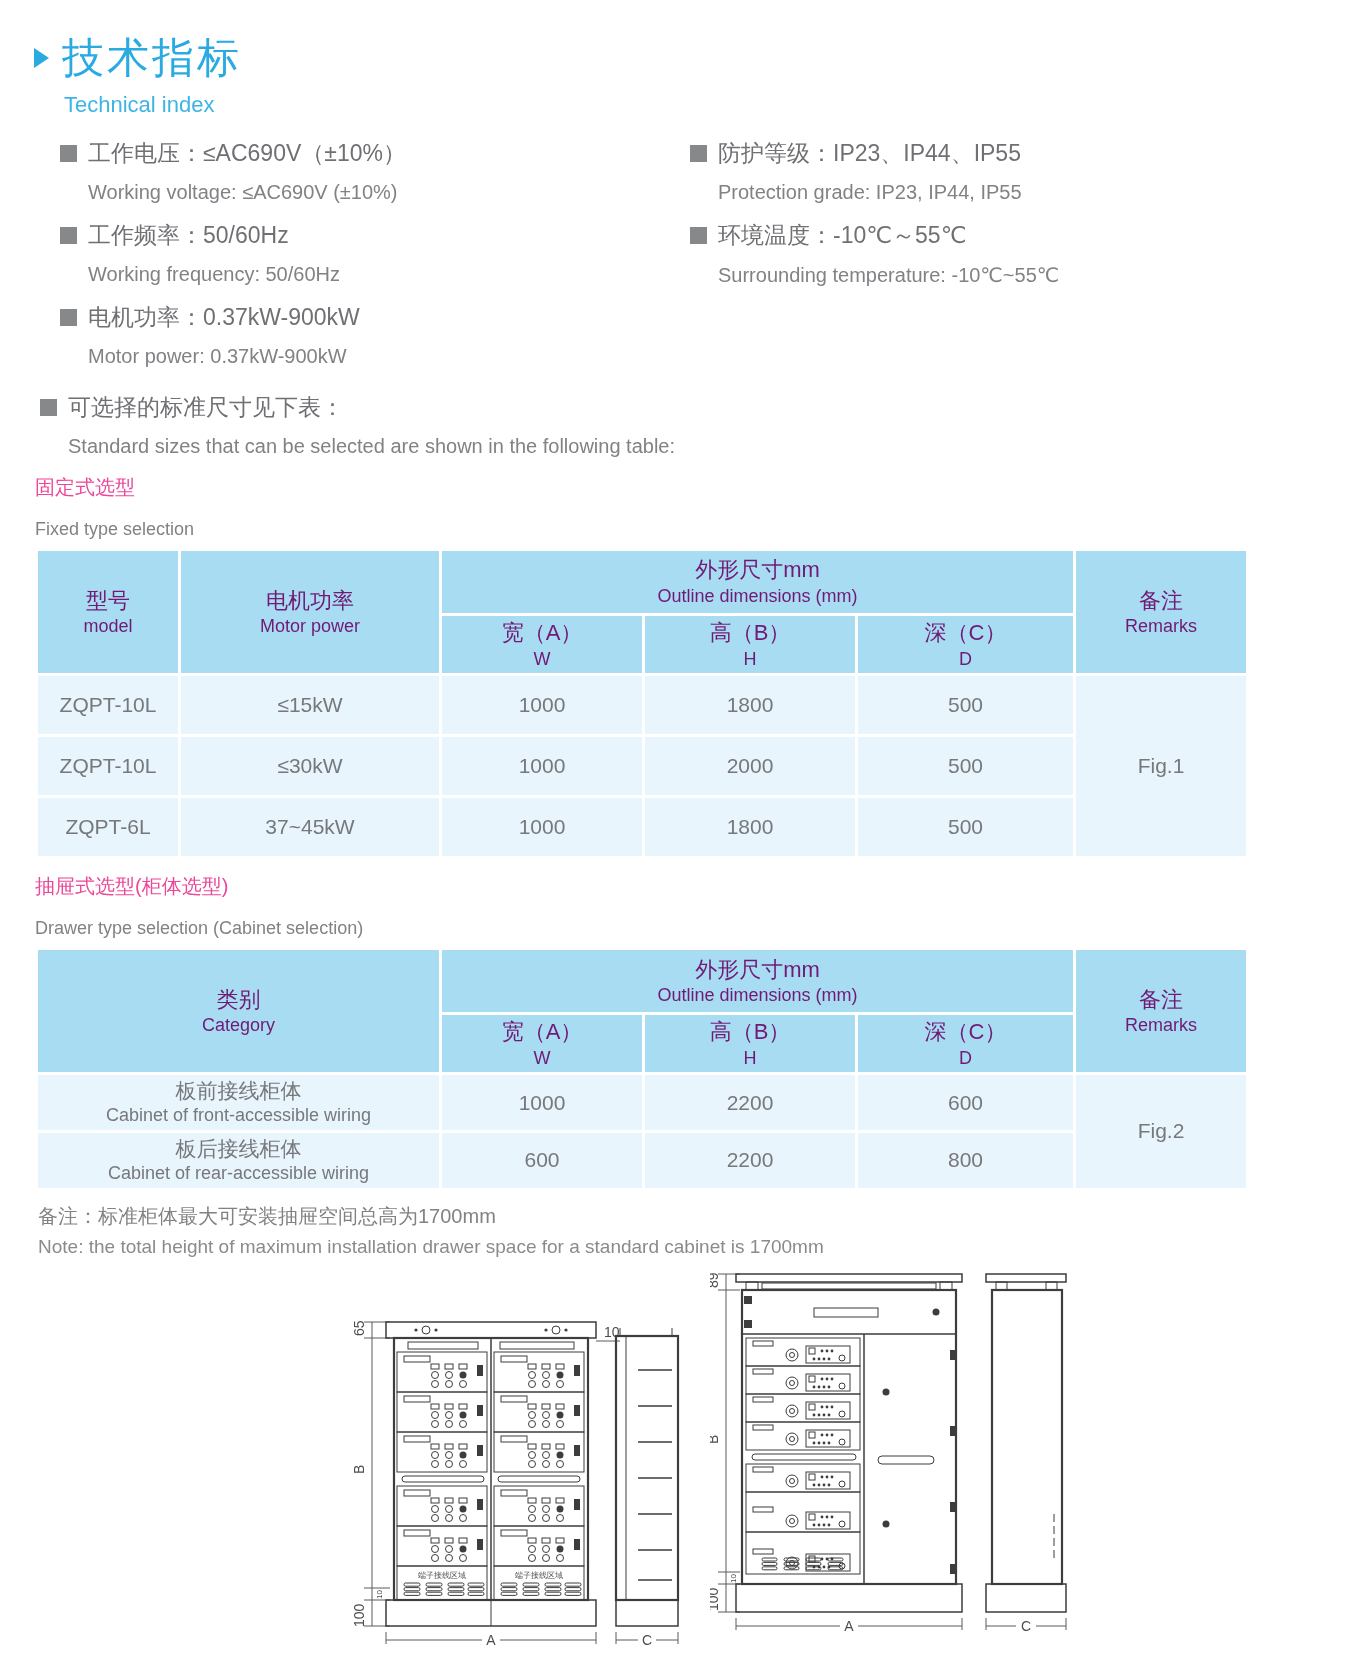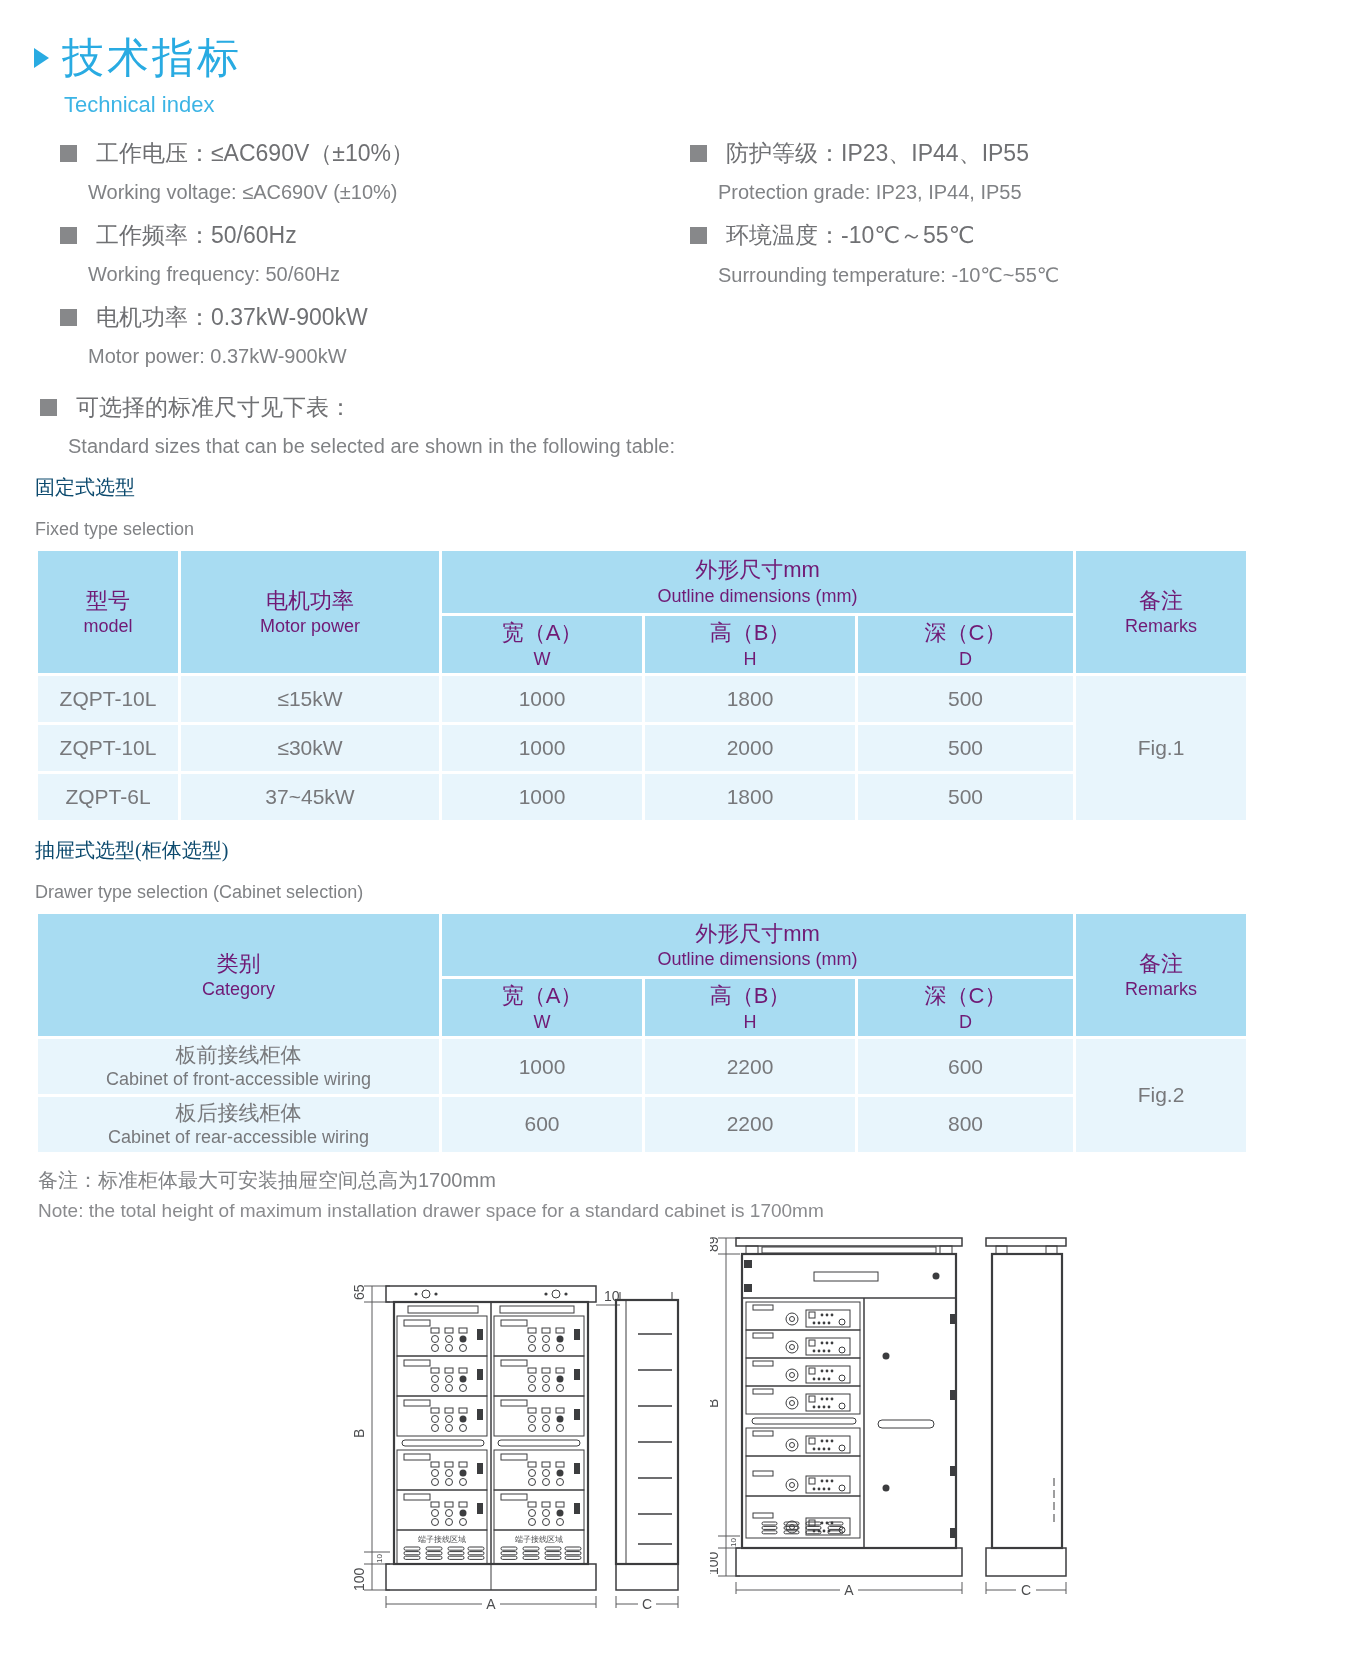--- a/index.html
+++ b/index.html
@@ -15,45 +15,45 @@
   .tri { width:0; height:0; border-left:15px solid #29abe2;
          border-top:10px solid transparent; border-bottom:10px solid transparent; }
   .title { font-size:42px; color:#29abe2; letter-spacing:3px; }
   .subtitle { font-size:22px; color:#3cb4e5; margin:6px 0 0 30px; }
 
   
   .specs { display:flex; margin-top:20px; }
   .spec-col-left { width:645px; padding-left:60px; }
   .spec-col-right { flex:1; padding-left:45px; }
   .spec-item { margin-bottom:12px; }
-  .spec-zh { display:flex; align-items:center; gap:19px; font-size:23px; color:#6f7073; }
+  .spec-zh { display:flex; align-items:center; gap:11px; font-size:23px; color:#6f7073; }
   .sq { width:17px; height:17px; background:#87888a; flex:0 0 auto; }
   .spec-en { font-size:20px; margin:12px 0 16px 28px; color:#808285; }
   .table-note-wrap { padding-left:40px; margin-top:8px; }
 
   
   .sec { margin-left:35px; margin-top:14px; }
-  .sec-zh { font-size:20px; color:#0c4a6e;font-family:Liberation Serif, serif; }
+  .sec-zh { font-size:20px; color:#ec4899; }
   .sec-en { font-size:18px; margin-top:18px; color:#808285; }
 
   
   table.spec-table {
     width:1193px; margin:8px 0 0 35px;
     border-collapse:separate; border-spacing:3px; table-layout:fixed;
   }
   table.spec-table th, table.spec-table td {
     font-weight:normal; text-align:center; vertical-align:middle; padding:2px;
   }
   table.spec-table th { background:#a8dcf2; color:#701a75; }
   table.spec-table td { background:#e8f5fc; color:#77787b; }
   .hzh { font-size:22px; line-height:1.35; }
   .hen { font-size:18px; line-height:1.3; }
   .t1 .grp-row th { height:62px; }
   .t1 .sub-row th { height:52px; }
-  .t1 tbody td { height:46px; font-size:21px; }
+  .t1 tbody td { height:58px; font-size:21px; }
   .t2 .grp-row th { height:62px; }
   .t2 .sub-row th { height:54px; }
   .t2 tbody td { height:50px; font-size:21px; }
   .cat-zh { font-size:21px; line-height:1.3; }
   .cat-en { font-size:18px; line-height:1.3; }
   .remark-cell { font-size:21px; }
 
   
   .bottom-note { margin:12px 0 0 38px; }
   .bn-zh { font-size:20px; color:#808285; }

